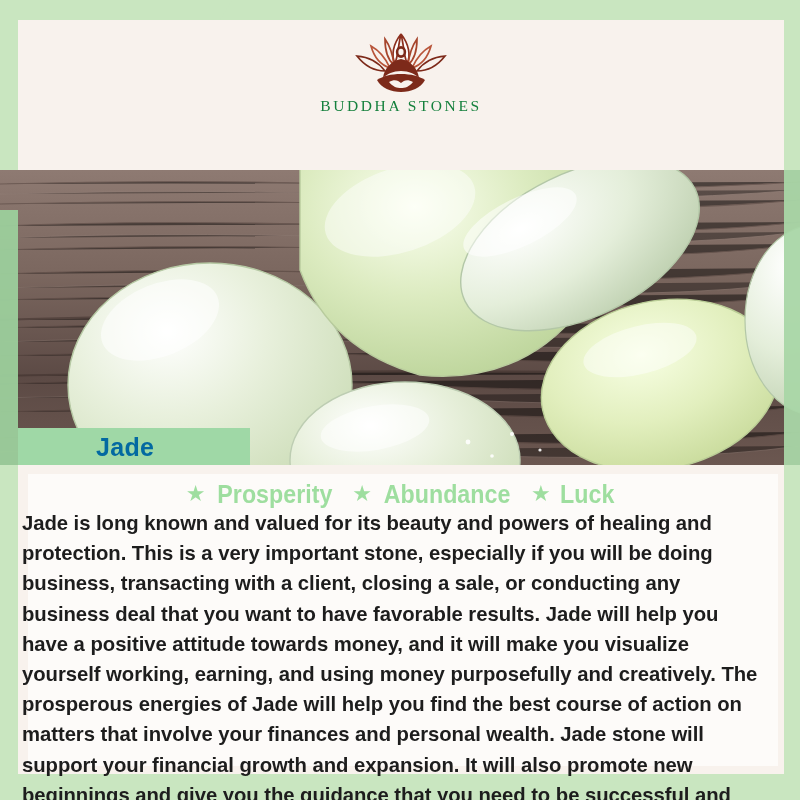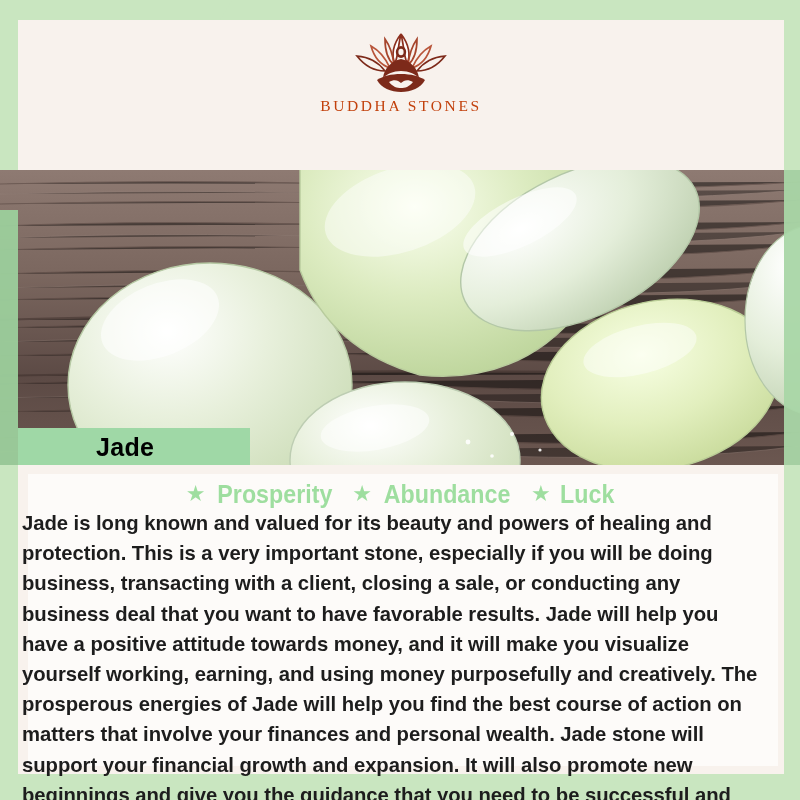--- a/index.html
+++ b/index.html
@@ -48,21 +48,21 @@
     background:#f8f2ed;
     display:flex;align-items:center;justify-content:center;
   }
   .logo-wrap{
     display:flex;flex-direction:column;align-items:center;justify-content:center;
     margin-top:4px;
   }
   .logo-mark{width:120px;height:66px;display:block;}
   .logo-word{
     font-family:"Liberation Serif",serif;
-    font-size:15.5px;letter-spacing:2.6px;color:#c2410c;
+    font-size:15.5px;letter-spacing:2.6px;color:#15803d;
     margin-top:1px;font-weight:400;
   }
 
   
   .title-bar{
     position:absolute;left:18px;top:120px;width:766px;height:50px;
     background:#f8f2ed;
     display:flex;align-items:center;justify-content:center;
   }
   .title-text{
@@ -93,21 +93,21 @@
     background:#a9d6a7;opacity:.95;
   }
 
   
   .stone-chip{
     position:absolute;left:18px;top:428px;width:232px;height:38px;
     background:#9fd8a6;
     display:flex;align-items:center;
   }
   .stone-chip-label{
-    color:#000000;font-weight:700;font-size:25px;
+    color:#0369a1;font-weight:700;font-size:25px;
     font-family:"Liberation Sans",sans-serif;
     margin-left:78px;letter-spacing:.3px;
   }
 
   
   .content{
     position:absolute;left:18px;top:465px;width:766px;height:309px;
     background:#f8f2ed;
   }
   .body-sheet{

